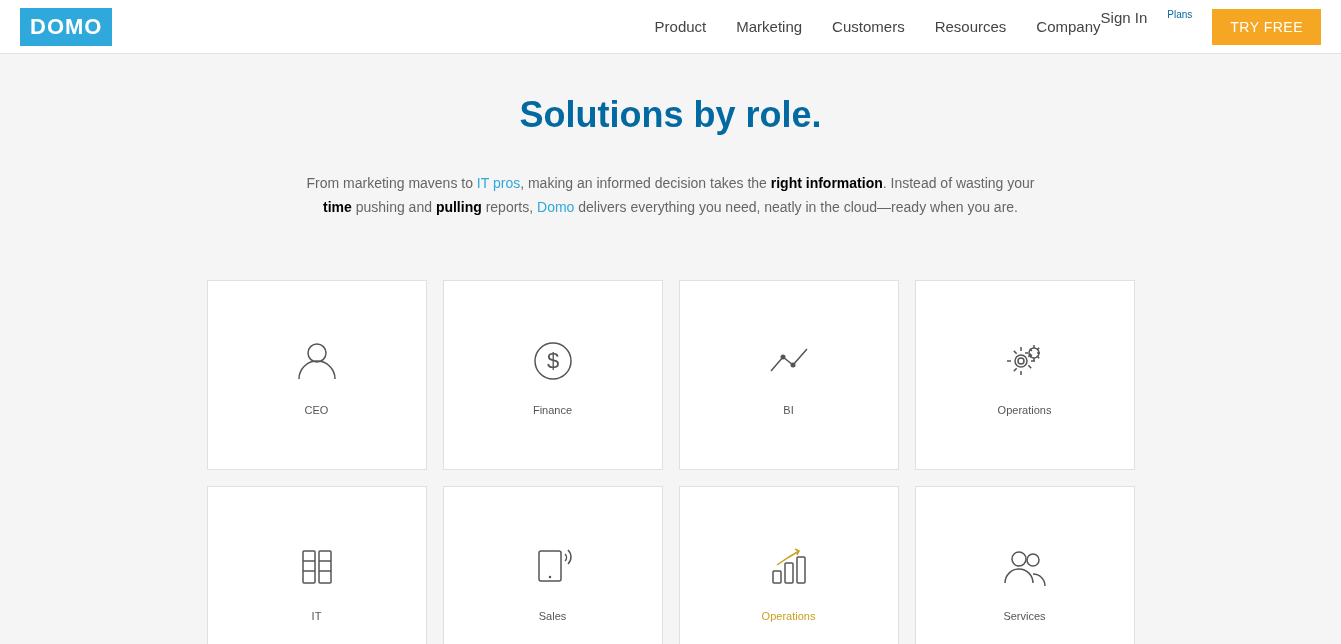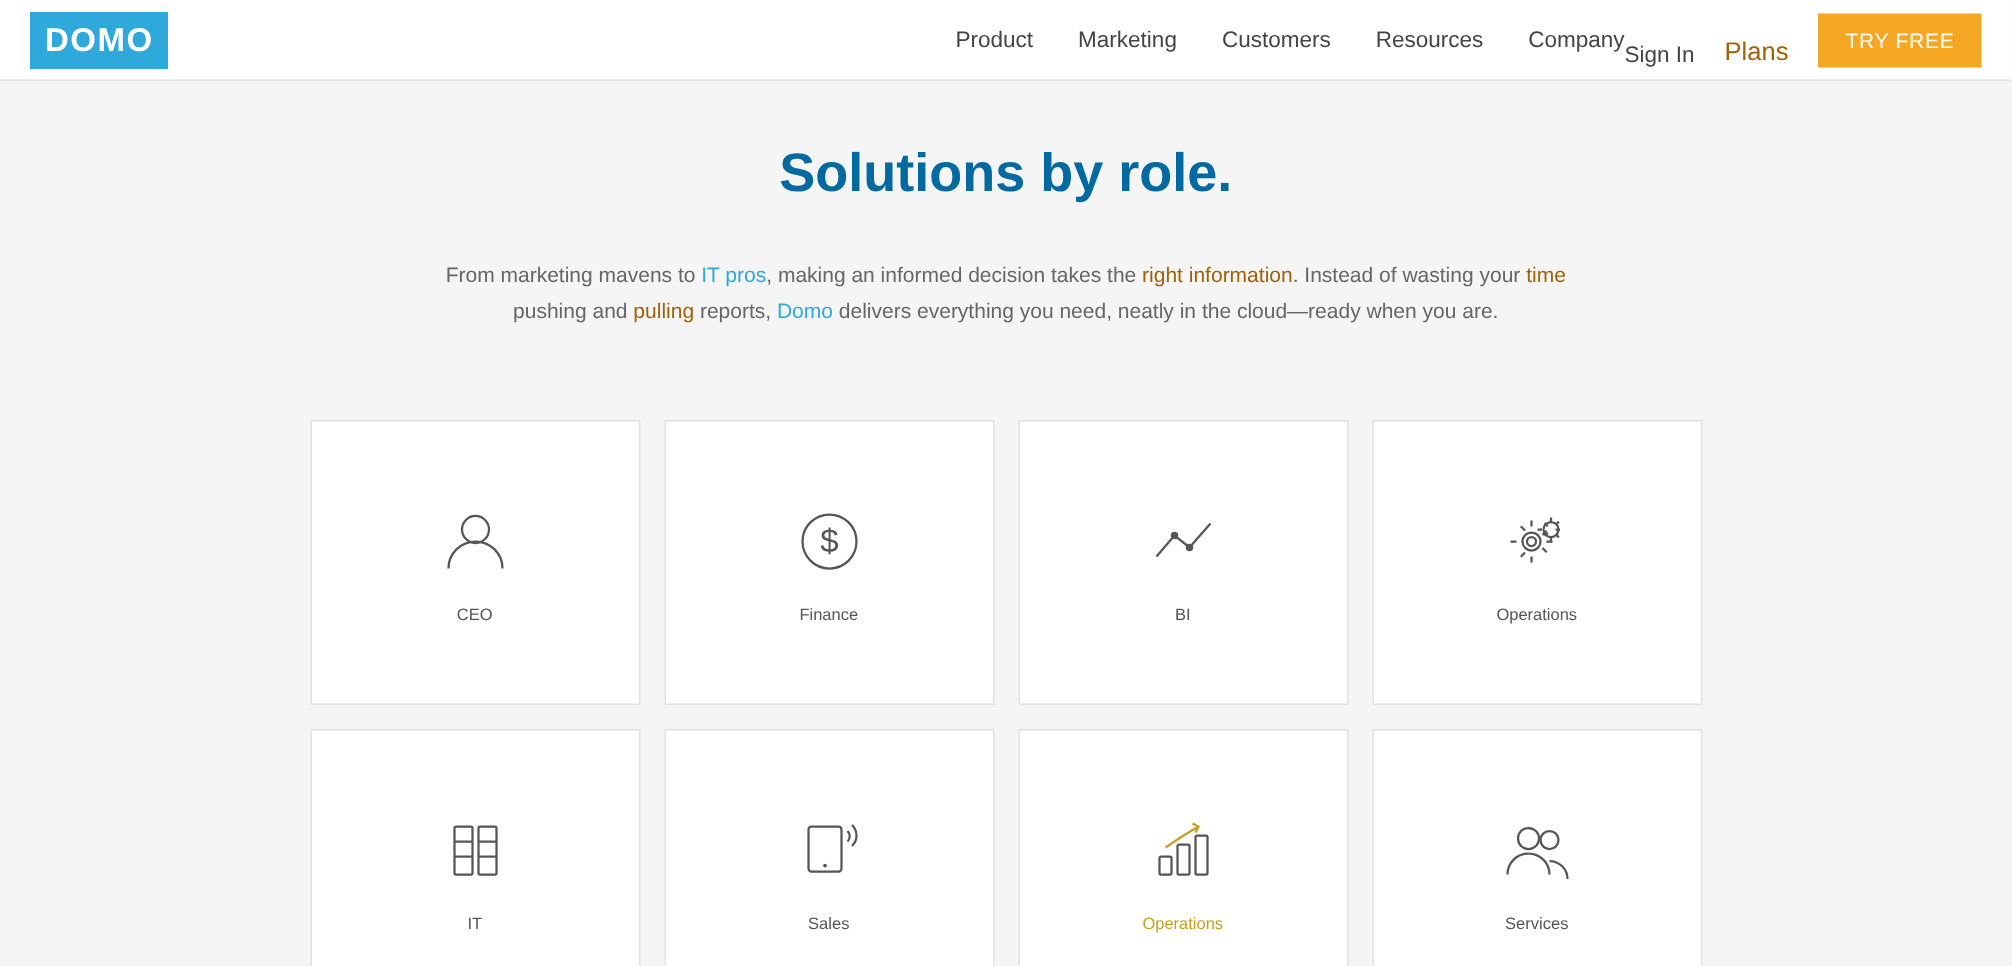--- a/index.html
+++ b/index.html
@@ -36,33 +36,33 @@
       justify-content: flex-end;
     }
     .nav-links a {
       text-decoration: none;
       color: #444;
       font-size: 15px;
       cursor: pointer;
     }
     .nav-right {
       display: flex;
-      align-items: flex-end;
+      align-items: flex-start;
       gap: 20px;
     }
     .nav-right .sign-in {
       text-decoration: none;
       color: #444;
       font-size: 15px;
       cursor: pointer;
     }
     .nav-right .plans {
       text-decoration: none;
-      color: #a16207;
-      font-size: 17px;
+      color: #0369a1;
+      font-size: 10px;
       cursor: pointer;
     }
     .btn-try-free {
       background: #f5a623;
       color: #fff;
       border: none;
       padding: 10px 18px;
       font-size: 14px;
       font-weight: normal;
       cursor: pointer;
@@ -80,21 +80,21 @@
       color: #0369a1;
       margin-bottom: 36px;
     }
     .page-description {
       font-size: 14px;
       line-height: 1.7;
       color: #666;
       max-width: 760px;
       margin: 0 auto 40px;
     }
-    .page-description .highlight-red { color: #a16207; }
+    .page-description .highlight-red { color: #000000; font-weight: bold; }
     .page-description .highlight-blue { color: #2fa8db; text-align: right; }
 
     
     .card-grid {
       display: grid;
       grid-template-columns: repeat(4, 220px);
       grid-template-rows: repeat(2, 190px);
       gap: 16px;
       justify-content: center;
       padding: 10px 20px 30px;

